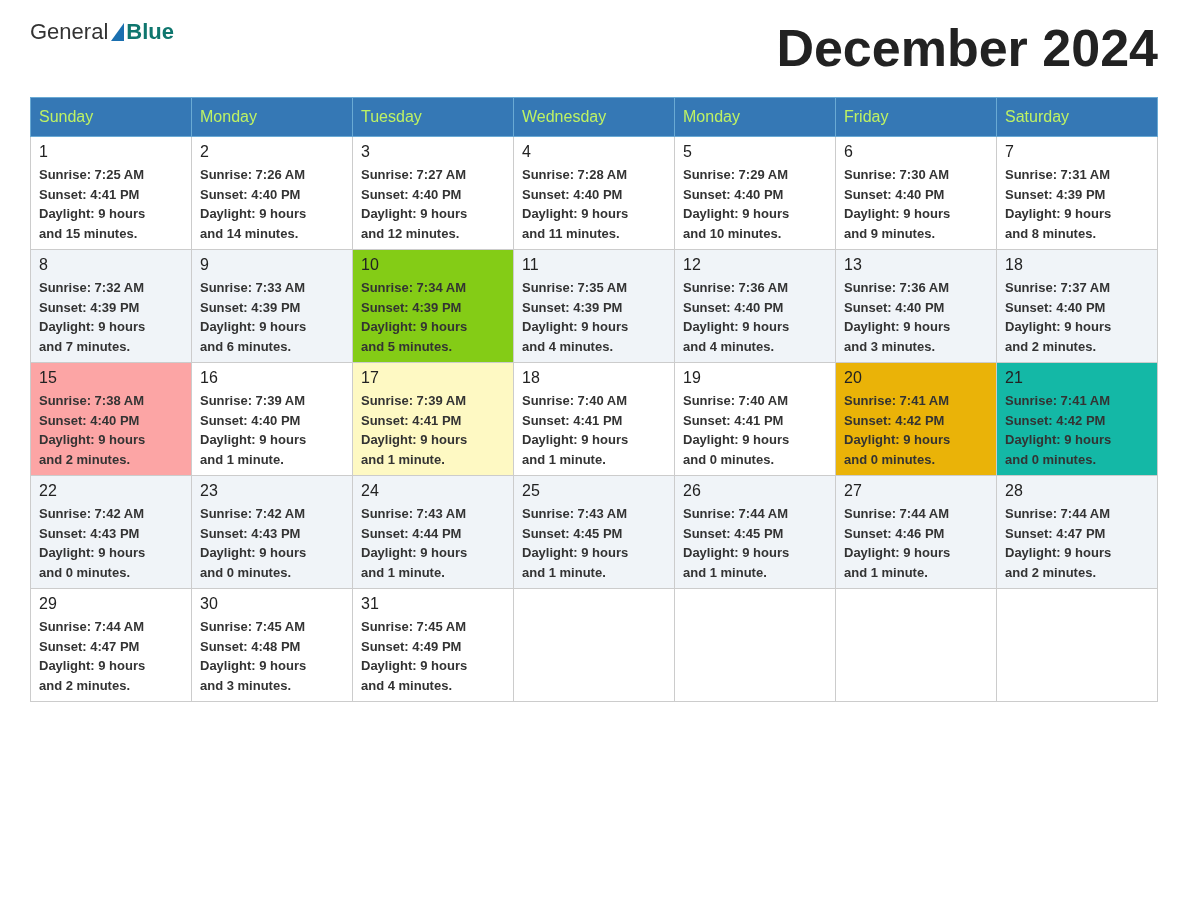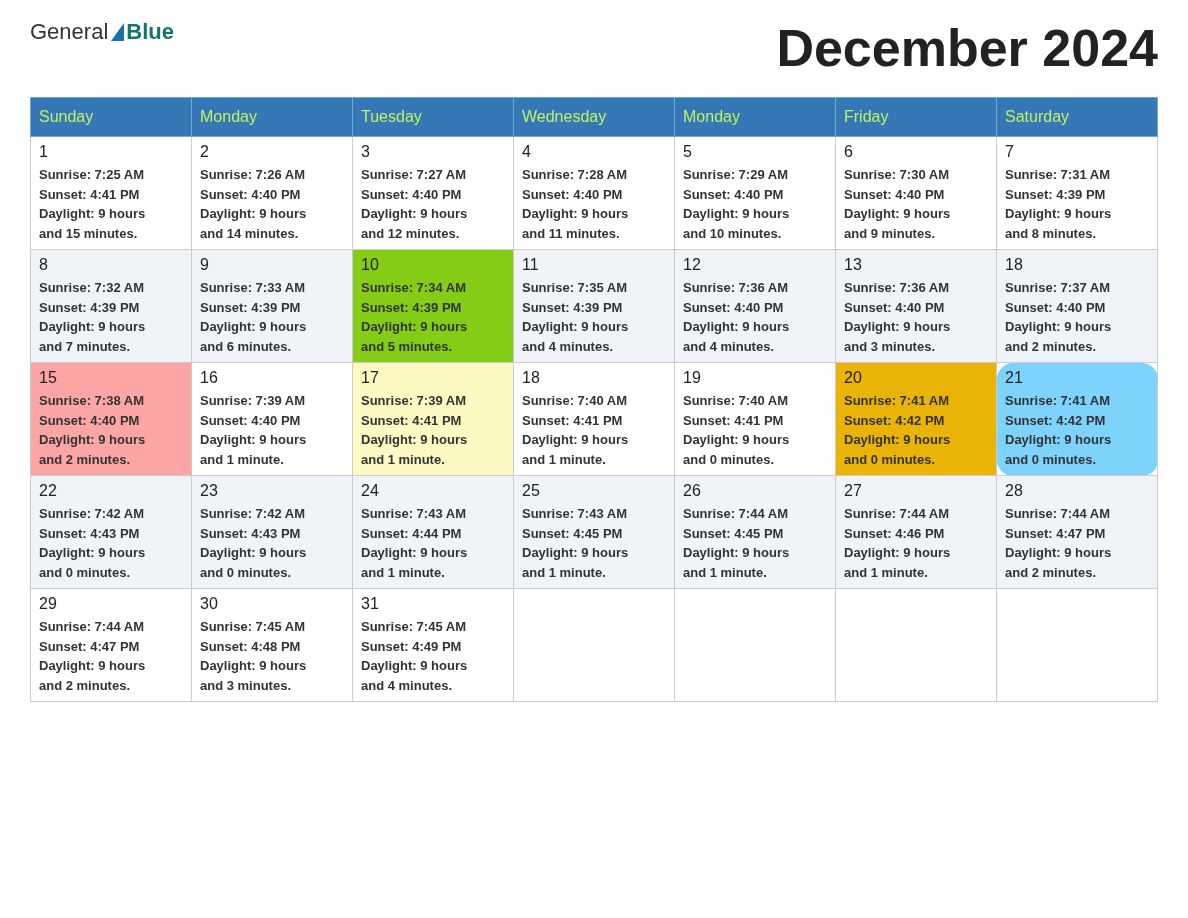--- a/index.html
+++ b/index.html
@@ -289,21 +289,21 @@
       </td>
         <td style="background-color: #eab308; margin-top: 38px;">
         <span class="day-num">20</span>
         <div class="day-info">
           Sunrise: 7:41 AM<br>
           Sunset: 4:42 PM<br>
           Daylight: 9 hours<br>
           and 0 minutes.
         </div>
       </td>
-        <td style="background-color: #7dd3fc; border-radius: 16px;">
+        <td style="background-color: #14b8a6;">
         <span class="day-num">21</span>
         <div class="day-info">
           Sunrise: 7:41 AM<br>
           Sunset: 4:42 PM<br>
           Daylight: 9 hours<br>
           and 0 minutes.
         </div>
       </td>
       </tr>
       <tr style="height: 110px;">

